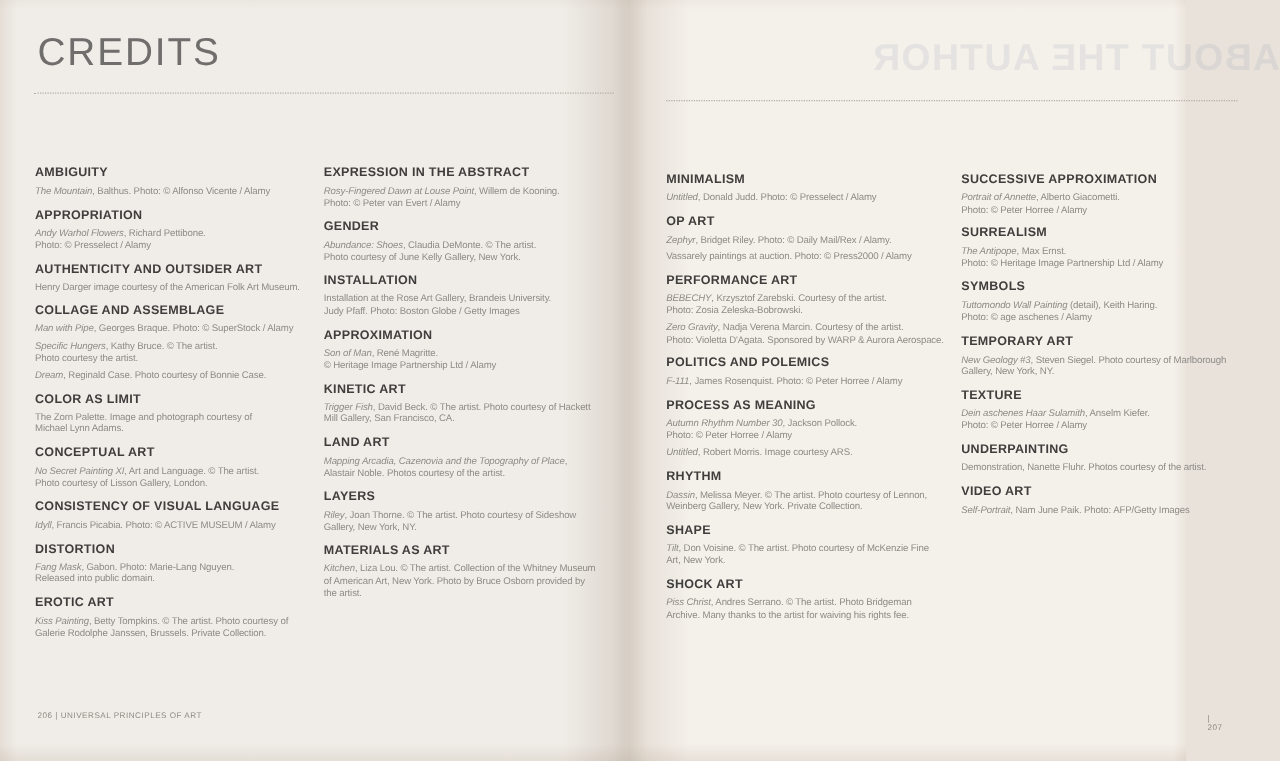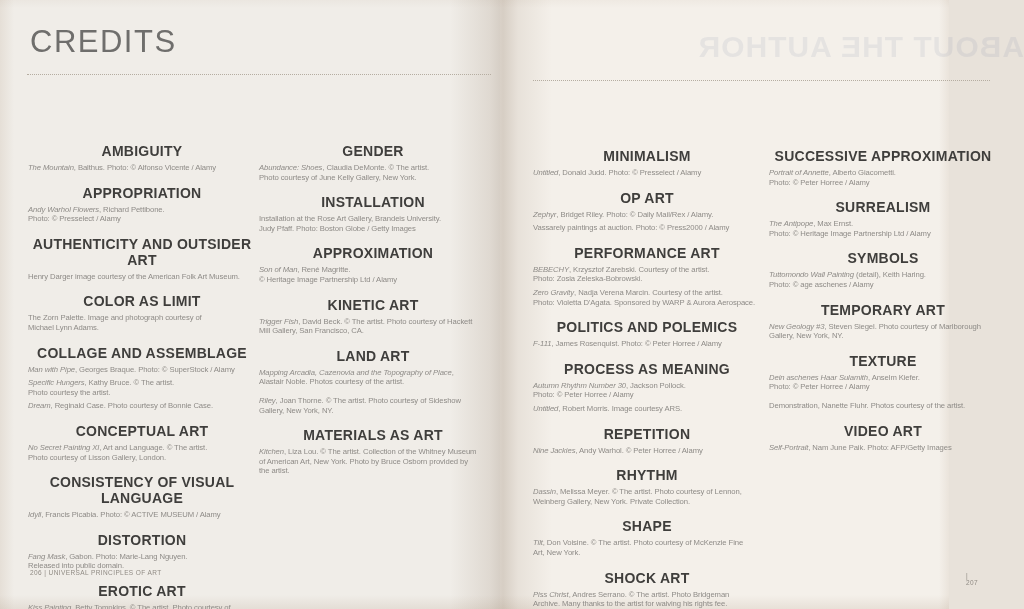--- a/index.html
+++ b/index.html
@@ -22,22 +22,22 @@
   .rule-right{left:533px;top:80px;width:457px;}
   .ghost{position:absolute;left:640px;top:30px;width:384px;height:42px;
     font-size:30px;font-weight:bold;letter-spacing:1px;white-space:nowrap;
     color:#7d88a6;opacity:.12;transform:scaleX(-1);}
   .col{position:absolute;width:228px;}
   .col-0{left:28px;top:131px;}
   .col-1{left:259px;top:131px;}
   .col-2{left:533px;top:136px;}
   .col-3{left:769px;top:136px;}
   .entry{margin:0 0 9px 0;}
-  .entry h3{margin:12px 0 4px 0;font-size:14px;font-weight:bold;
-    letter-spacing:.25px;color:var(--c-heading,#3f3e3c);text-align:center;}
+  .entry h3{margin:2px 0 4px 0;font-size:10px;font-weight:bold;
+    letter-spacing:.25px;color:var(--c-heading,#3f3e3c);}
   .entry p{margin:0 0 4px 0;font-size:7.7px;line-height:9.6px;
     letter-spacing:-.1px;white-space:nowrap;color:var(--c-body,#8e8b87);}
   .entry p em{font-style:italic;}
   .footer{position:absolute;font-size:6.5px;letter-spacing:.4px;
     color:var(--c-footer,#908b84);}
   .footer-left{left:30px;top:569px;}
   .footer-right{left:966px;top:572px;}
 </style>
 </head>
 <body>
@@ -55,47 +55,51 @@
       </div>
       <div class="entry">
         <h3>APPROPRIATION</h3>
         <p><em>Andy Warhol Flowers</em><span>, Richard Pettibone.</span><br><span>Photo: © Presselect / Alamy</span></p>
       </div>
       <div class="entry">
         <h3>AUTHENTICITY AND OUTSIDER ART</h3>
         <p><span>Henry Darger image courtesy of the American Folk Art Museum.</span></p>
       </div>
       <div class="entry">
-        <h3>COLOR AS LIMIT</h3>
-        <p><span>The Zorn Palette. Image and photograph courtesy of</span><br><span>Michael Lynn Adams.</span></p>
-      </div>
-      <div class="entry">
         <h3>COLLAGE AND ASSEMBLAGE</h3>
         <p><em>Man with Pipe</em><span>, Georges Braque. Photo: © SuperStock / Alamy</span></p>
         <p><em>Specific Hungers</em><span>, Kathy Bruce. © The artist.</span><br><span>Photo courtesy the artist.</span></p>
         <p><em>Dream</em><span>, Reginald Case. Photo courtesy of Bonnie Case.</span></p>
+      </div>
+      <div class="entry">
+        <h3>COLOR AS LIMIT</h3>
+        <p><span>The Zorn Palette. Image and photograph courtesy of</span><br><span>Michael Lynn Adams.</span></p>
       </div>
       <div class="entry">
         <h3>CONCEPTUAL ART</h3>
         <p><em>No Secret Painting XI</em><span>, Art and Language. © The artist.</span><br><span>Photo courtesy of Lisson Gallery, London.</span></p>
       </div>
       <div class="entry">
         <h3>CONSISTENCY OF VISUAL LANGUAGE</h3>
         <p><em>Idyll</em><span>, Francis Picabia. Photo: © ACTIVE MUSEUM / Alamy</span></p>
       </div>
       <div class="entry">
         <h3>DISTORTION</h3>
         <p><em>Fang Mask</em><span>, Gabon. Photo: Marie-Lang Nguyen.</span><br><span>Released into public domain.</span></p>
       </div>
       <div class="entry">
         <h3>EROTIC ART</h3>
         <p><em>Kiss Painting</em><span>, Betty Tompkins. © The artist. Photo courtesy of</span><br><span>Galerie Rodolphe Janssen, Brussels. Private Collection.</span></p>
       </div>
     </div>
   <div class="col col-1">
+      <div class="entry">
+        <h3>EXPRESSION IN THE ABSTRACT</h3>
+        <p><em>Rosy-Fingered Dawn at Louse Point</em><span>, Willem de Kooning.</span><br><span>Photo: © Peter van Evert / Alamy</span></p>
+      </div>
       <div class="entry">
         <h3>GENDER</h3>
         <p><em>Abundance: Shoes</em><span>, Claudia DeMonte. © The artist.</span><br><span>Photo courtesy of June Kelly Gallery, New York.</span></p>
       </div>
       <div class="entry">
         <h3>INSTALLATION</h3>
         <p><span>Installation at the Rose Art Gallery, Brandeis University.</span><br><span>Judy Pfaff. Photo: Boston Globe / Getty Images</span></p>
       </div>
       <div class="entry">
         <h3>APPROXIMATION</h3>
@@ -103,20 +107,21 @@
       </div>
       <div class="entry">
         <h3>KINETIC ART</h3>
         <p><em>Trigger Fish</em><span>, David Beck. © The artist. Photo courtesy of Hackett</span><br><span>Mill Gallery, San Francisco, CA.</span></p>
       </div>
       <div class="entry">
         <h3>LAND ART</h3>
         <p><em>Mapping Arcadia, Cazenovia and the Topography of Place</em><span>,</span><br><span>Alastair Noble. Photos courtesy of the artist.</span></p>
       </div>
       <div class="entry">
+        <h3>LAYERS</h3>
         <p><em>Riley</em><span>, Joan Thorne. © The artist. Photo courtesy of Sideshow</span><br><span>Gallery, New York, NY.</span></p>
       </div>
       <div class="entry">
         <h3>MATERIALS AS ART</h3>
         <p><em>Kitchen</em><span>, Liza Lou. © The artist. Collection of the Whitney Museum</span><br><span>of American Art, New York. Photo by Bruce Osborn provided by</span><br><span>the artist.</span></p>
       </div>
     </div>
   <div class="col col-2">
       <div class="entry">
         <h3>MINIMALISM</h3>
@@ -133,24 +138,20 @@
         <p><em>Zero Gravity</em><span>, Nadja Verena Marcin. Courtesy of the artist.</span><br><span>Photo: Violetta D'Agata. Sponsored by WARP &amp; Aurora Aerospace.</span></p>
       </div>
       <div class="entry">
         <h3>POLITICS AND POLEMICS</h3>
         <p><em>F-111</em><span>, James Rosenquist. Photo: © Peter Horree / Alamy</span></p>
       </div>
       <div class="entry">
         <h3>PROCESS AS MEANING</h3>
         <p><em>Autumn Rhythm Number 30</em><span>, Jackson Pollock.</span><br><span>Photo: © Peter Horree / Alamy</span></p>
         <p><em>Untitled</em><span>, Robert Morris. Image courtesy ARS.</span></p>
-      </div>
-      <div class="entry">
-        <h3>REPETITION</h3>
-        <p><em>Nine Jackies</em><span>, Andy Warhol. © Peter Horree / Alamy</span></p>
       </div>
       <div class="entry">
         <h3>RHYTHM</h3>
         <p><em>Dassin</em><span>, Melissa Meyer. © The artist. Photo courtesy of Lennon,</span><br><span>Weinberg Gallery, New York. Private Collection.</span></p>
       </div>
       <div class="entry">
         <h3>SHAPE</h3>
         <p><em>Tilt</em><span>, Don Voisine. © The artist. Photo courtesy of McKenzie Fine</span><br><span>Art, New York.</span></p>
       </div>
       <div class="entry">
@@ -173,20 +174,21 @@
       </div>
       <div class="entry">
         <h3>TEMPORARY ART</h3>
         <p><em>New Geology #3</em><span>, Steven Siegel. Photo courtesy of Marlborough</span><br><span>Gallery, New York, NY.</span></p>
       </div>
       <div class="entry">
         <h3>TEXTURE</h3>
         <p><em>Dein aschenes Haar Sulamith</em><span>, Anselm Kiefer.</span><br><span>Photo: © Peter Horree / Alamy</span></p>
       </div>
       <div class="entry">
+        <h3>UNDERPAINTING</h3>
         <p><span>Demonstration, Nanette Fluhr. Photos courtesy of the artist.</span></p>
       </div>
       <div class="entry">
         <h3>VIDEO ART</h3>
         <p><em>Self-Portrait</em><span>, Nam June Paik. Photo: AFP/Getty Images</span></p>
       </div>
     </div>
 
   <div class="footer footer-left">206 | UNIVERSAL PRINCIPLES OF ART</div>
   <div class="footer footer-right">| 207</div>

